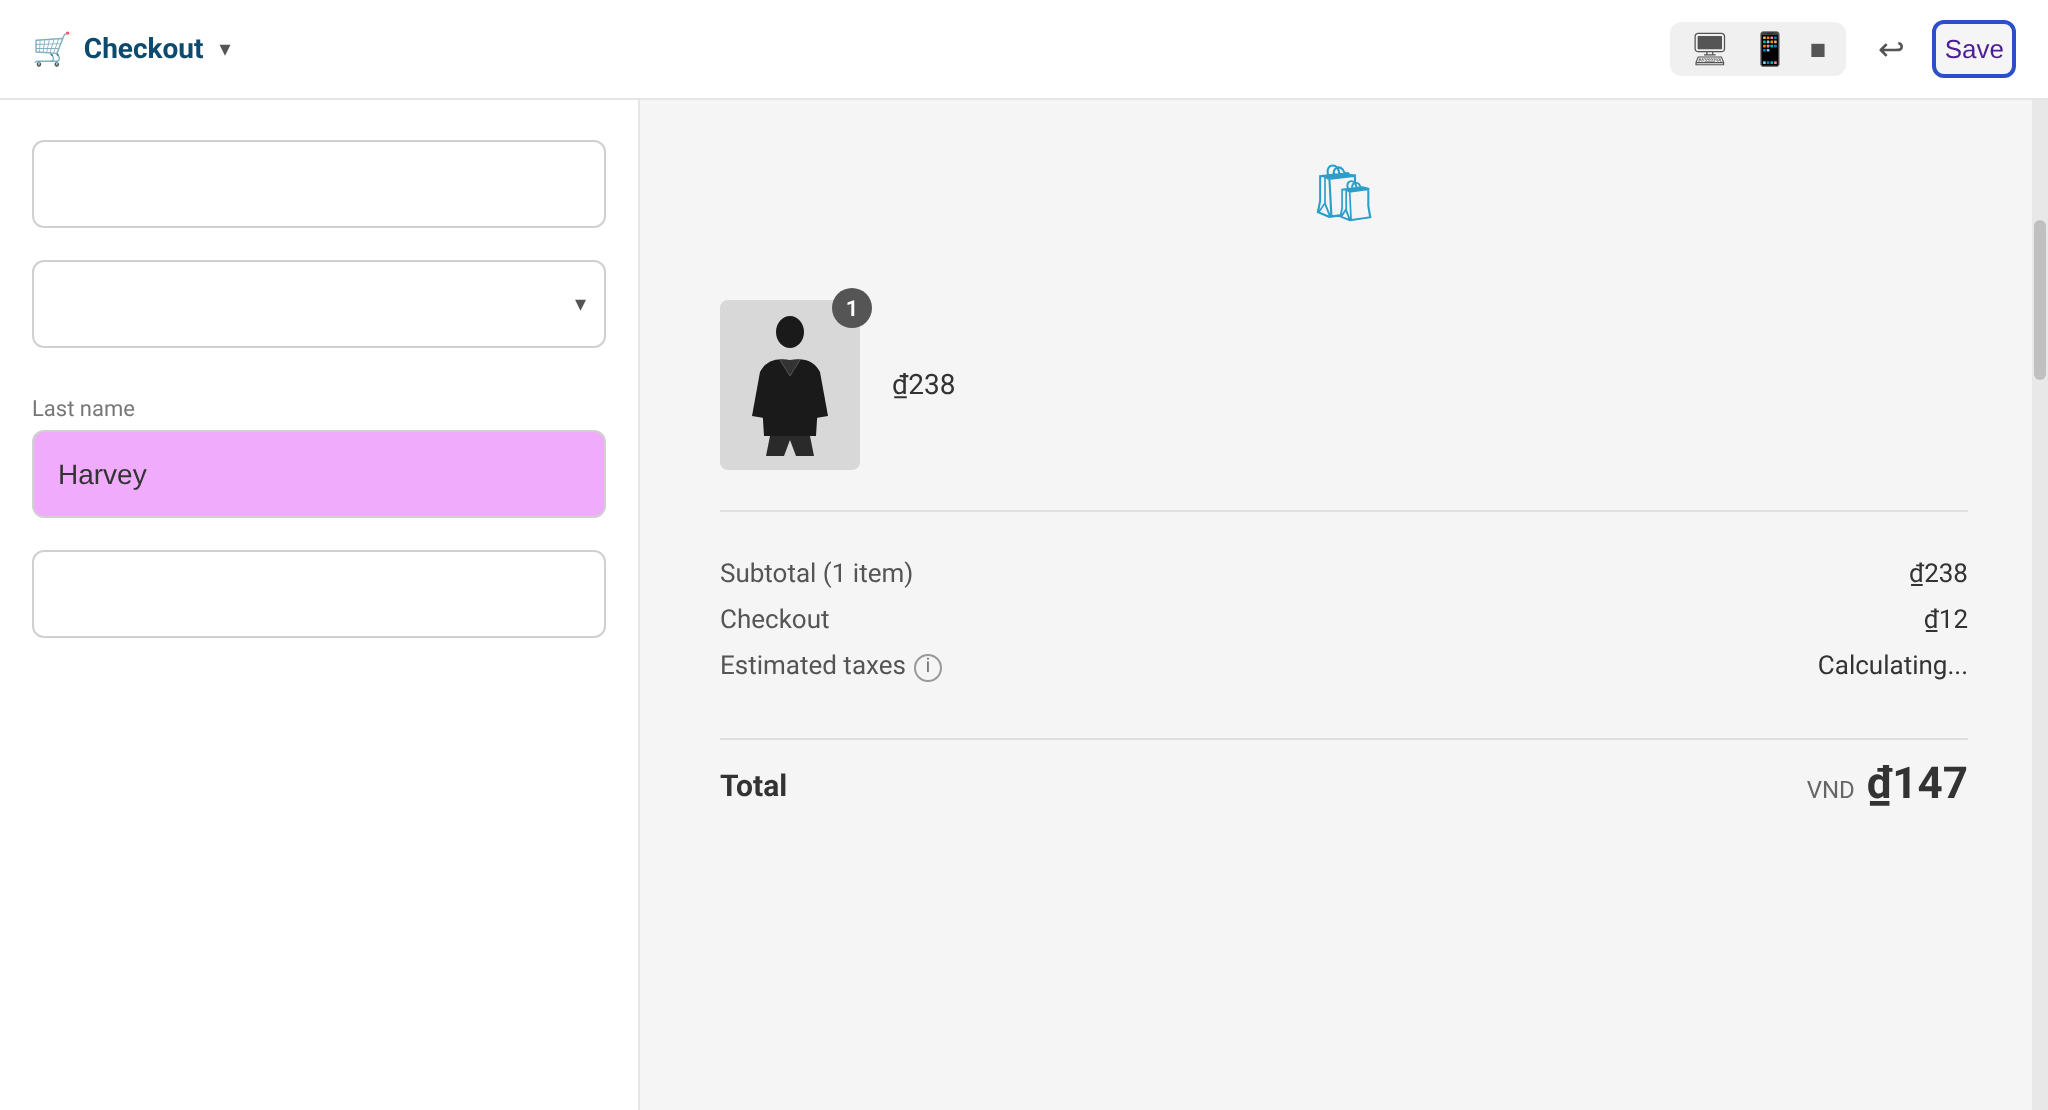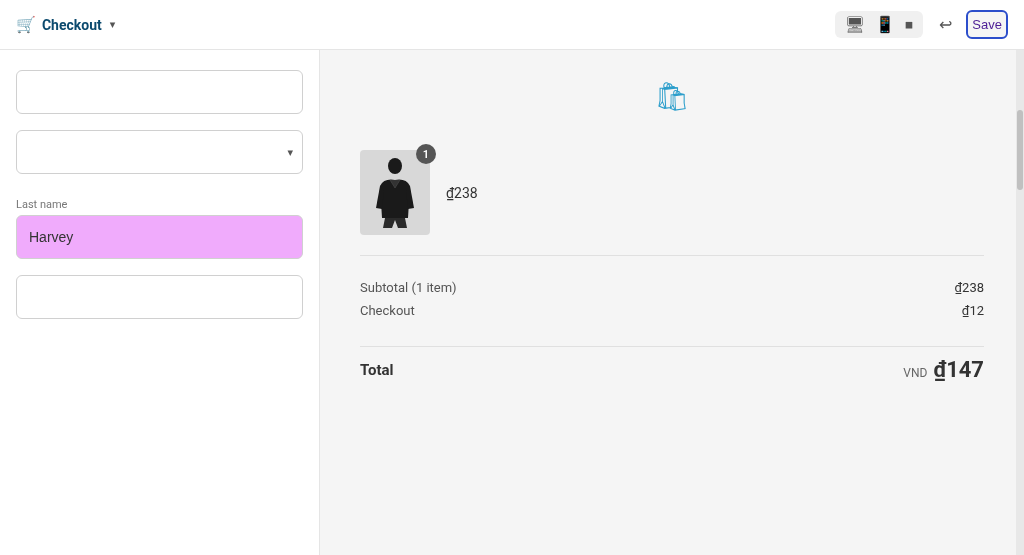--- a/index.html
+++ b/index.html
@@ -414,20 +414,27 @@
 
       <div class="price-breakdown">
         <div class="price-row">
           <span class="price-label">Subtotal (1 item)</span>
           <span class="price-value">₫238</span>
         </div>
         <div class="price-row">
           <span class="price-label">Checkout</span>
           <span class="price-value">₫12</span>
         </div>
+        <div class="price-row">
+          <span class="price-label">
+            <span>Estimated taxes</span>
+            <span class="info-icon">i</span>
+          </span>
+          <span class="price-value">Calculating...</span>
+        </div>
         <div class="total-row">
           <span class="total-label">Total</span>
           <div class="total-value">
             <span class="total-currency">VND</span>
             <span class="total-amount">₫147</span>
           </div>
         </div>
       </div>
     </div>
 

